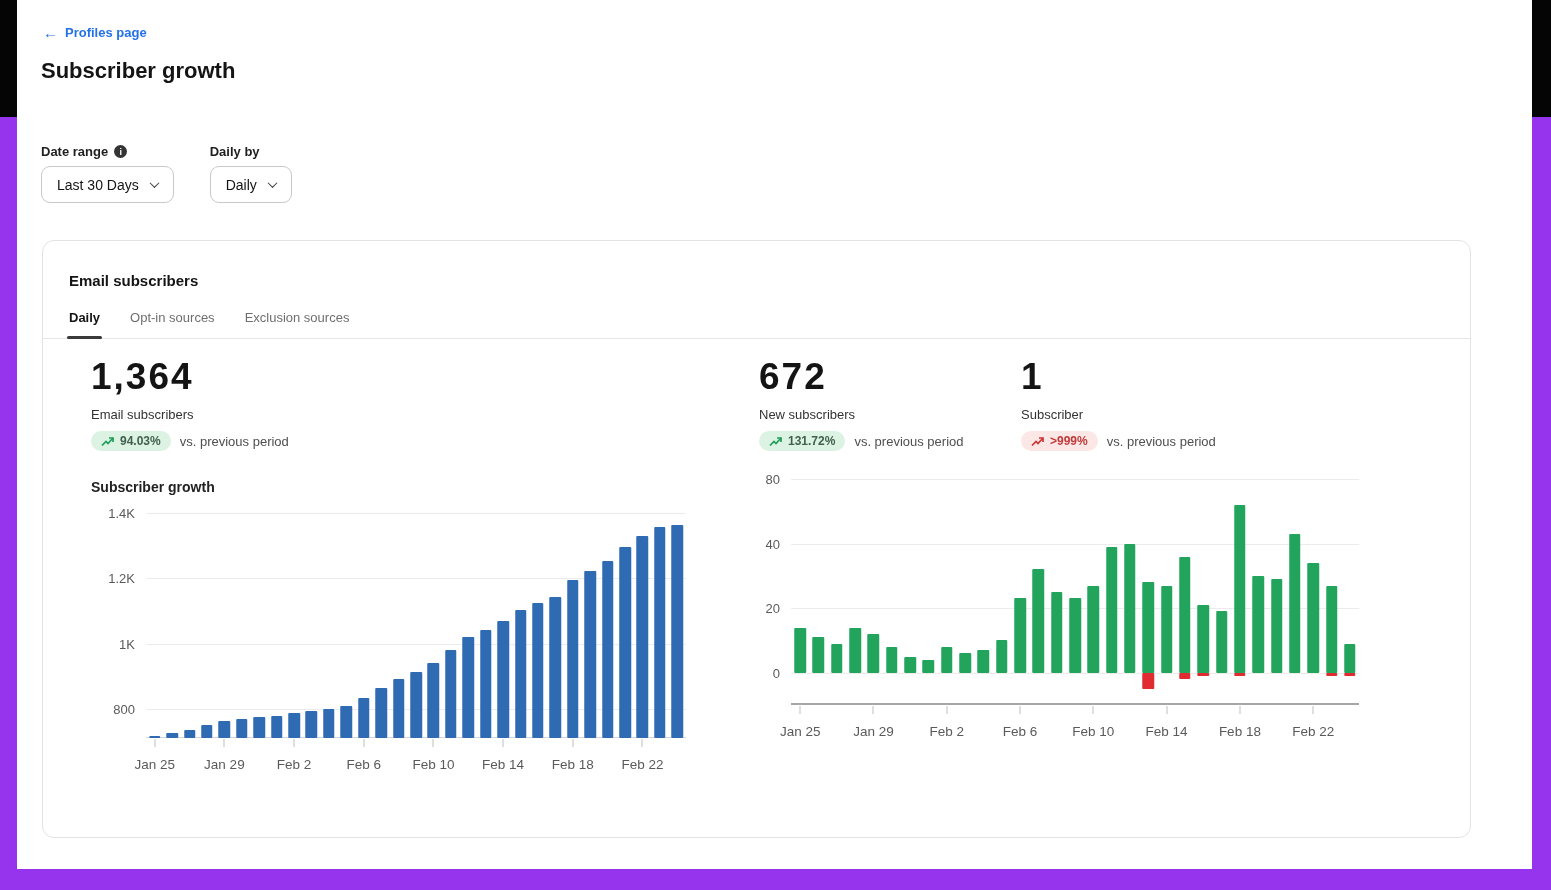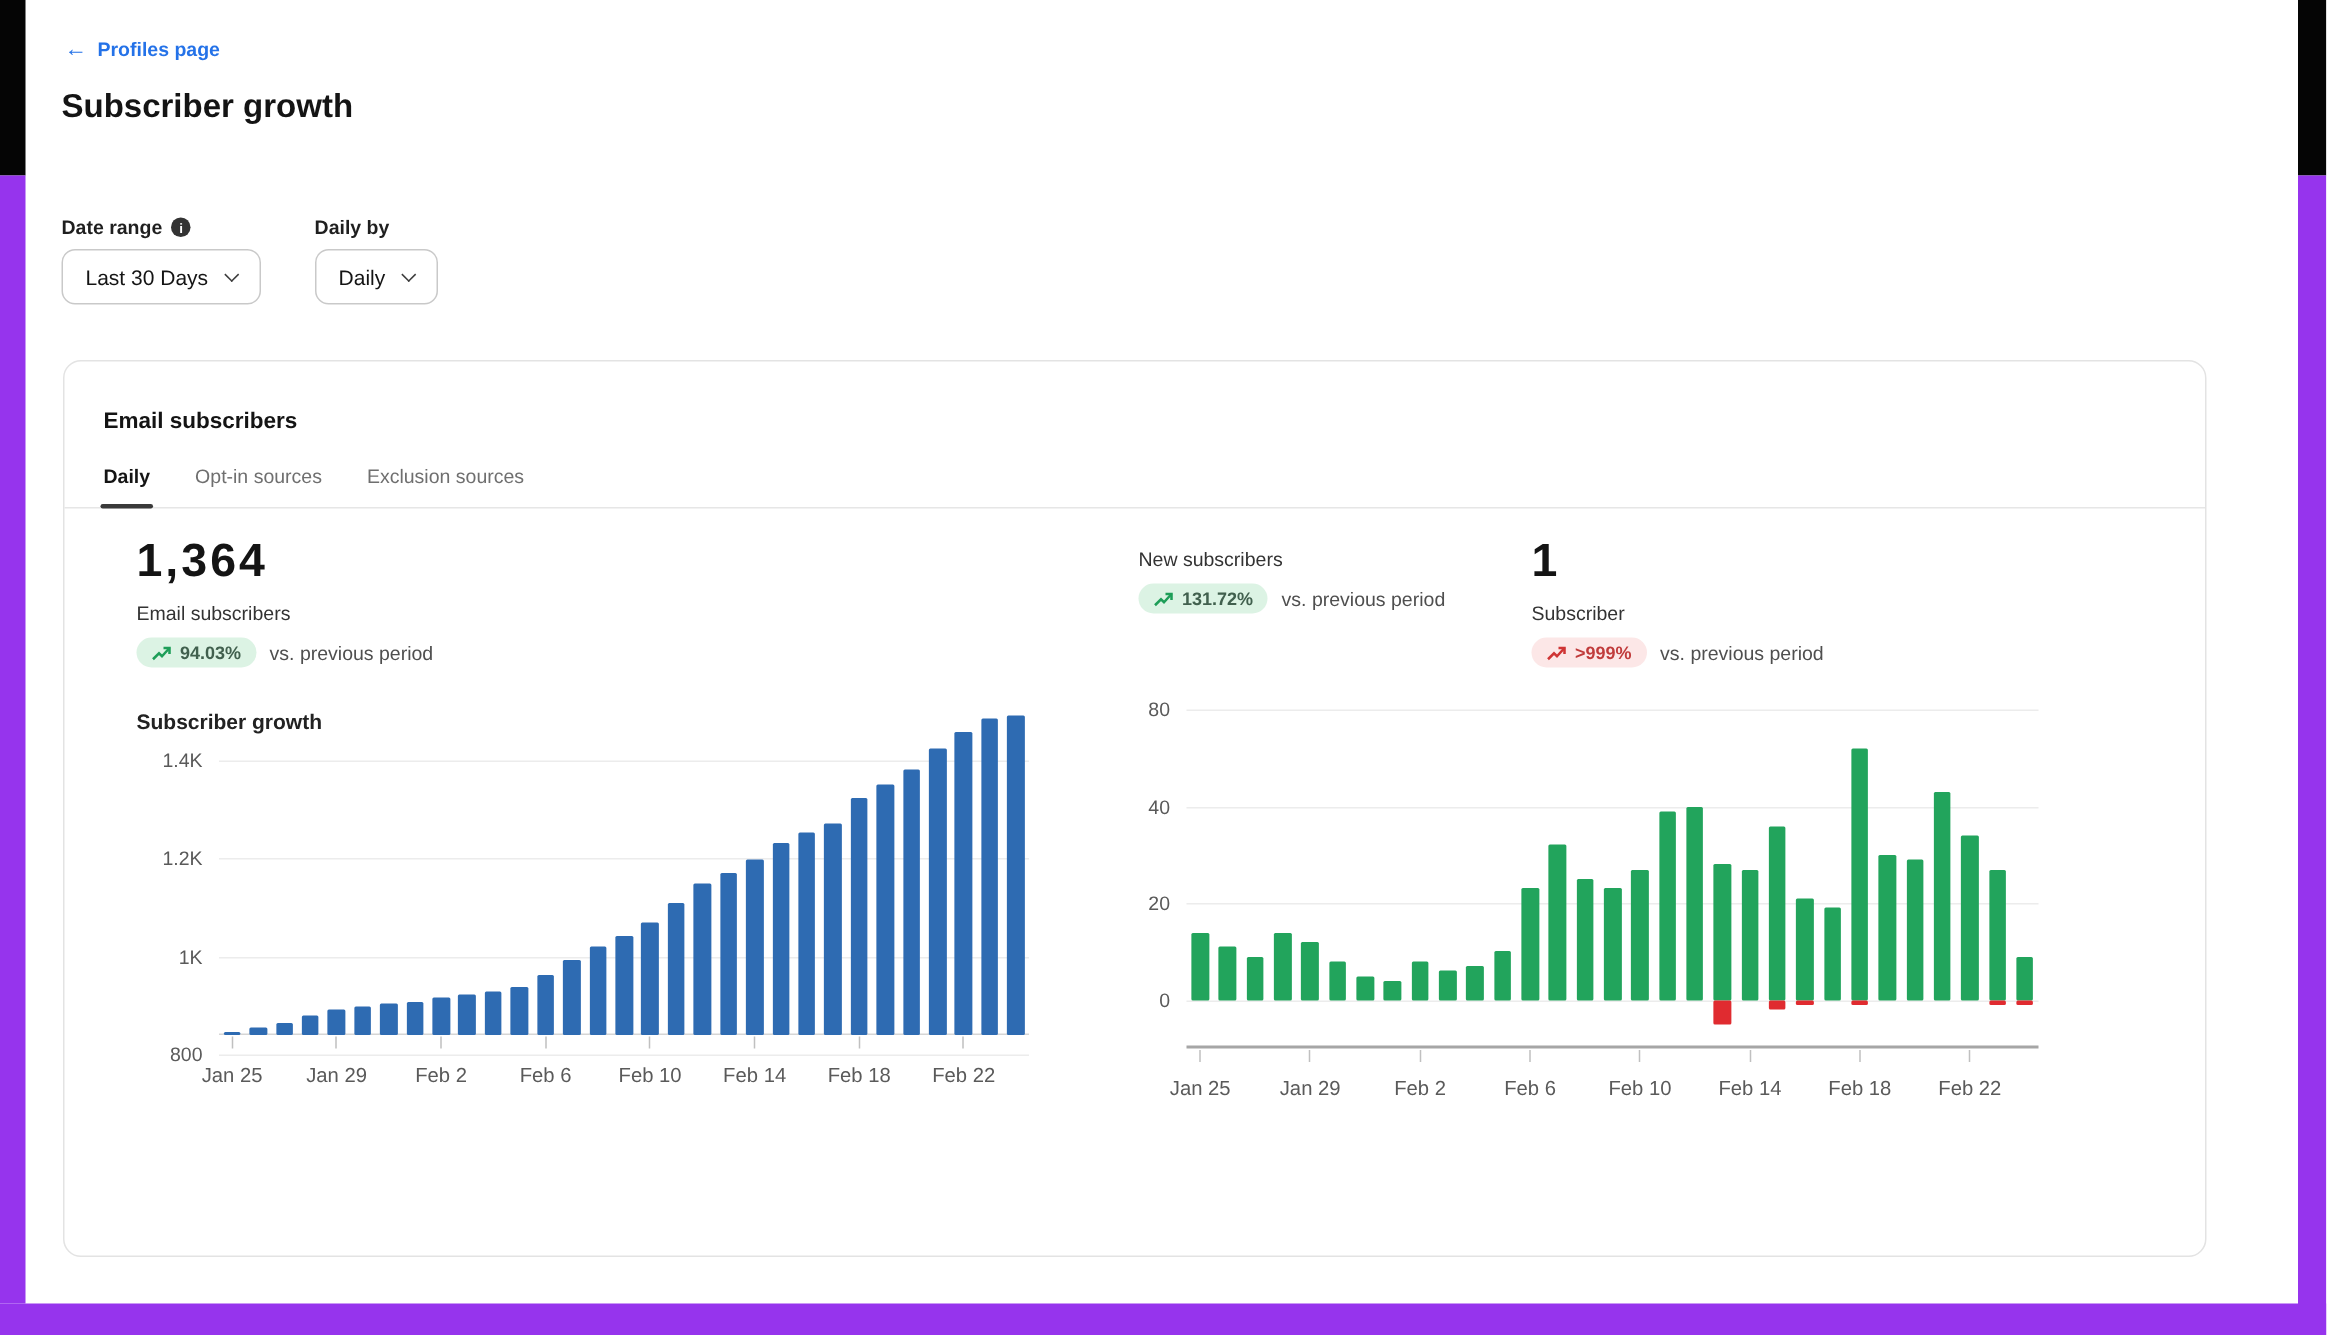--- a/index.html
+++ b/index.html
@@ -40,37 +40,37 @@
   .tab.active { color:#141414; font-weight:700; }
   .tab.active::after { content:""; position:absolute; left:-2px; right:-2px; bottom:-1px; height:3px;
                        background:#3a3a3a; border-radius:2px; }
 
   .body-row { display:flex; margin:17px 0 0 48px; }
   .col-left { width:595px; }
   .col-right { width:600px; margin-left:73px; }
   .stats-pair { display:flex; }
   .stats-pair .stat:first-child { width:262px; }
 
-  .stat-value { font-size:31px; font-weight:700; color:#141414; letter-spacing:2px; }
+  .stat-value { font-size:37px; font-weight:700; color:#141414; letter-spacing:2px; }
   .stat-label { margin-top:9px; font-size:13px; color:#333; }
   .badge-row { margin-top:9px; display:flex; align-items:center; gap:9px; font-size:13px; color:#4f4f4f; }
   .badge { display:inline-flex; align-items:center; gap:5px; padding:3px 10px; border-radius:12px;
            font-size:12px; font-weight:700; }
   .badge.positive { background:#dcf3e4; color:#41604e; }
   .badge.negative { background:#fce7e7; color:#c03b3b; }
   .badge svg { display:block; }
 
   
   .chart { margin-top:28px; }
   .chart-title { font-size:14px; font-weight:700; color:#222; }
   .chart-area { margin-top:18px; }
   .chart-area.left-pad-big { padding-left:55px; }
   .chart-area.left-pad-small { padding-left:32px; }
   .plot { position:relative; }
-  .plot.h-left { height:183px; }
+  .plot.h-left { height:225px; }
   .plot.h-right { height:226px; }
   .gridline { position:absolute; left:0; right:0; height:1px; background:#ececec; }
   .ylabel { position:absolute; right:100%; padding-right:11px; transform:translateY(-50%);
             font-size:13px; color:#5a5a5a; white-space:nowrap; }
   .axis-line { position:absolute; left:0; right:0; bottom:0; height:1px; background:#d5d5d5; }
   .axis-line.dark { height:2px; background:#a6a6a6; }
   .bar-col { position:absolute; top:0; bottom:0; width:11.5px; transform:translateX(-50%); }
   .bar-seg { position:absolute; left:0; right:0; border-radius:1px; }
   .x-axis { position:relative; height:44px; }
   .x-tick { position:absolute; top:1px; width:1px; height:8px; background:#c0c0c0; transform:translateX(-50%); }
@@ -267,20 +267,21 @@
                 <div class="x-tick" style="left: 91.9355%;"></div>
                 <div class="x-label" style="left: 91.9355%;">Feb 22</div>
               </div>
           </div>
         </div>
       </div>
 
       <div class="col-right">
         <div class="stats-pair">
           <div class="stat">
+            <div class="stat-value">672</div>
             <div class="stat-label">New subscribers</div>
             <div class="badge-row">
               <span class="badge positive">
                 <svg width="14" height="11" viewBox="0 0 14 11" fill="none" stroke="#1e9e58" stroke-width="1.7">
                   <path d="M1 9.5 L5 5.5 L7 7.5 L12 2"></path>
                     <path d="M8 2 H12 V6"></path>
                 </svg>
                 <span>131.72%</span>
               </span>
               <span>vs. previous period</span>

